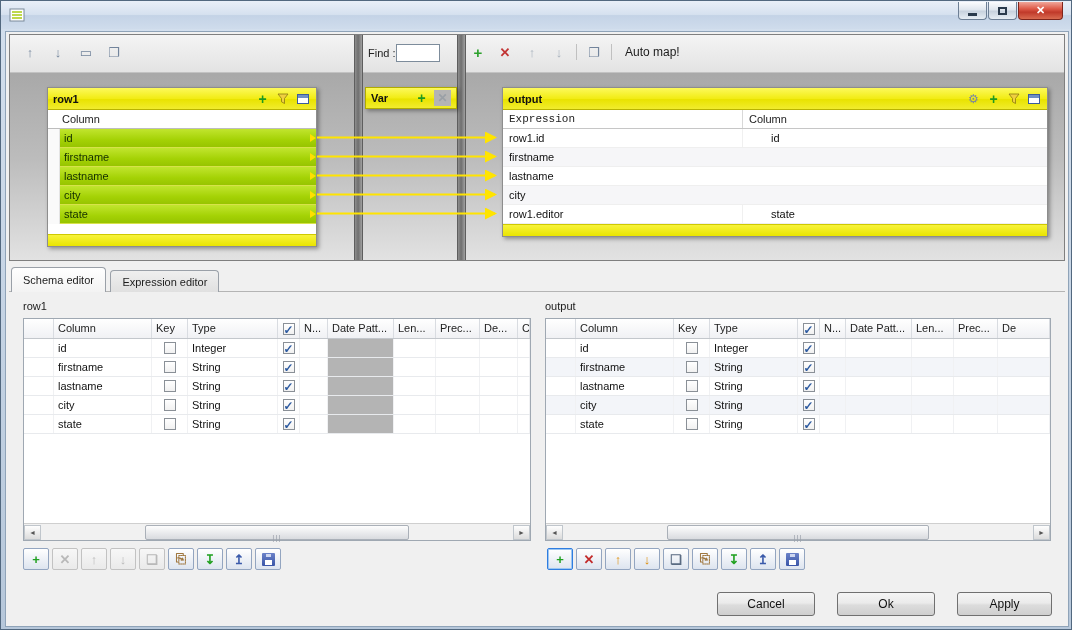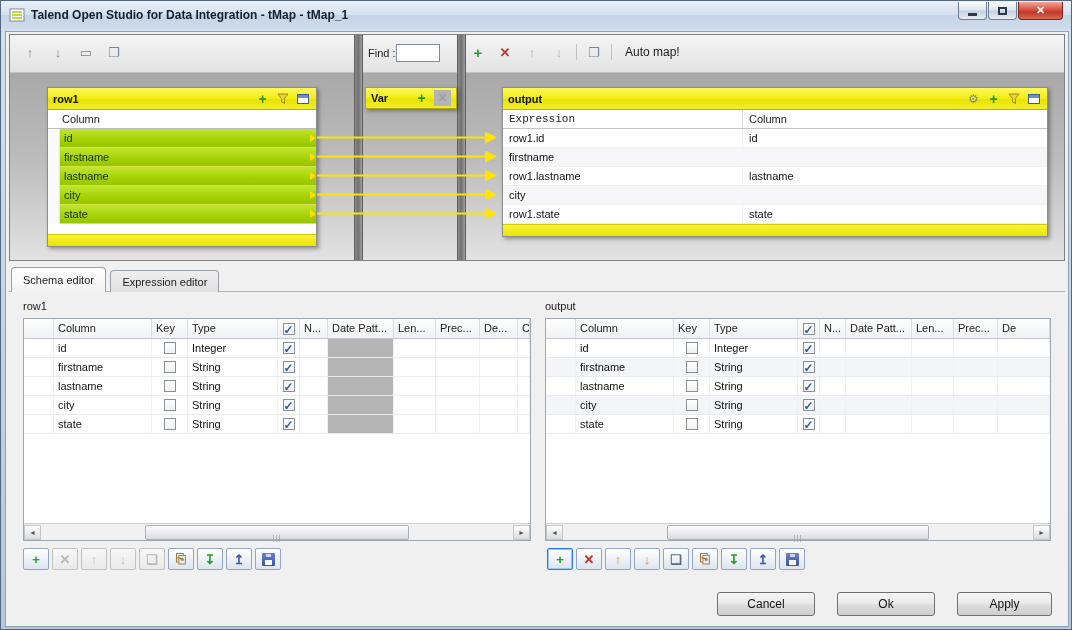--- a/index.html
+++ b/index.html
@@ -61,21 +61,21 @@
   .grow .gut{width:12px;background:#fafafa;border-right:1px solid #e4e4e4;}
   .grow .cell{flex:1;position:relative;font-size:11px;line-height:18px;padding-left:4px;color:#142e00;
     background:linear-gradient(#c1e52e,#a4d205 60%,#97c400);border-bottom:1px solid #d7e24a;}
   .grow .cell::after{content:"";position:absolute;right:0px;top:5px;
     border-left:6px solid #ffdf00;border-top:4px solid transparent;border-bottom:4px solid transparent;}
   .filler{background:#fff;}
   .ystrip{height:12px;background:linear-gradient(#f7f33c,#e9e400);border-top:1px solid #cfc900;}
   .ohdr{height:19px;display:flex;background:#fff;border-bottom:1px solid #c6c6c6;font-size:11px;color:#222;}
   .ohdr .exp{width:240px;padding-left:6px;line-height:18px;border-right:1px solid #d8d8d8;font-family:Liberation Mono, monospace;}
   .ohdr .ocolh{flex:1;padding-left:6px;line-height:18px;}
-  .orow{height:19px;display:flex;font-size:11px;border-bottom:1px solid #efefef;background:#fff;}
+  .orow{height:19px;display:flex;font-size:11px;border-bottom:1px solid #efefef;background:#fff;gap:22px;}
   .orow.alt{background:#f6f6f8;}
   .orow .exp{width:240px;padding-left:6px;line-height:18px;border-right:1px solid #f0f0f0;color:#101010;}
   .orow .ocol{flex:1;padding-left:6px;line-height:18px;color:#101010;}
   .varp{position:absolute;height:22px;display:flex;align-items:center;padding:0 5px;gap:4px;z-index:3;
     background:linear-gradient(#fcf95c,#f2ec14 50%,#e9e300 55%,#f1ec2e);
     border:1px solid #b1ab00;box-shadow:2px 2px 4px rgba(0,0,0,.35);}
   .maplines{position:absolute;z-index:4;pointer-events:none;}
   
   .tabbar{position:absolute;left:3px;top:234px;width:1056px;height:26px;border-bottom:1px solid #b4b4b4;
     padding-left:2px;}
@@ -133,21 +133,20 @@
 
 <div class="window">
 
   <div class="titlebar">
     <span class="appicon">
       <svg width="16" height="16">
           <rect x="1" y="2" width="14" height="12" fill="#ffffff" stroke="#7a8a9a"></rect>
           <path d="M3 5 h10 M3 8 h10 M3 11 h10" stroke="#a9cc12" stroke-width="1.6"></path>
         </svg>
     </span>
-    <span class="title">Talend Open Studio for Data Integration - tMap - tMap_1</span>
     <span class="winbtns">
       <span class="wbtn">
           <span class="mingl"></span>
         </span>
       <span class="wbtn">
           <span class="maxgl"></span>
         </span>
       <span class="wbtn close">✕</span>
     </span>
   </div>
@@ -249,28 +248,27 @@
           <div class="ocolh">Column</div>
         </div>
         <div class="orow">
           <div class="exp">row1.id</div>
           <div class="ocol">id</div>
         </div>
         <div class="orow alt">
           <div class="ocol">firstname</div>
         </div>
         <div class="orow">
-          <div class="exp">row1.lastname</div>
           <div class="ocol">lastname</div>
         </div>
         <div class="orow alt">
           <div class="ocol">city</div>
         </div>
         <div class="orow">
-          <div class="exp">row1.state</div>
+          <div class="exp">row1.editor</div>
           <div class="ocol">state</div>
         </div>
         <div class="ystrip"></div>
       </div>
 
       <svg class="maplines" style="left:307px;top:93px;" width="185" height="96">
         <defs>
           <marker id="arr" markerWidth="7" markerHeight="7" refX="5" refY="3" orient="auto">
             <path d="M0,0 L6,3 L0,6 Z" fill="#ffe400"></path>
           </marker>

